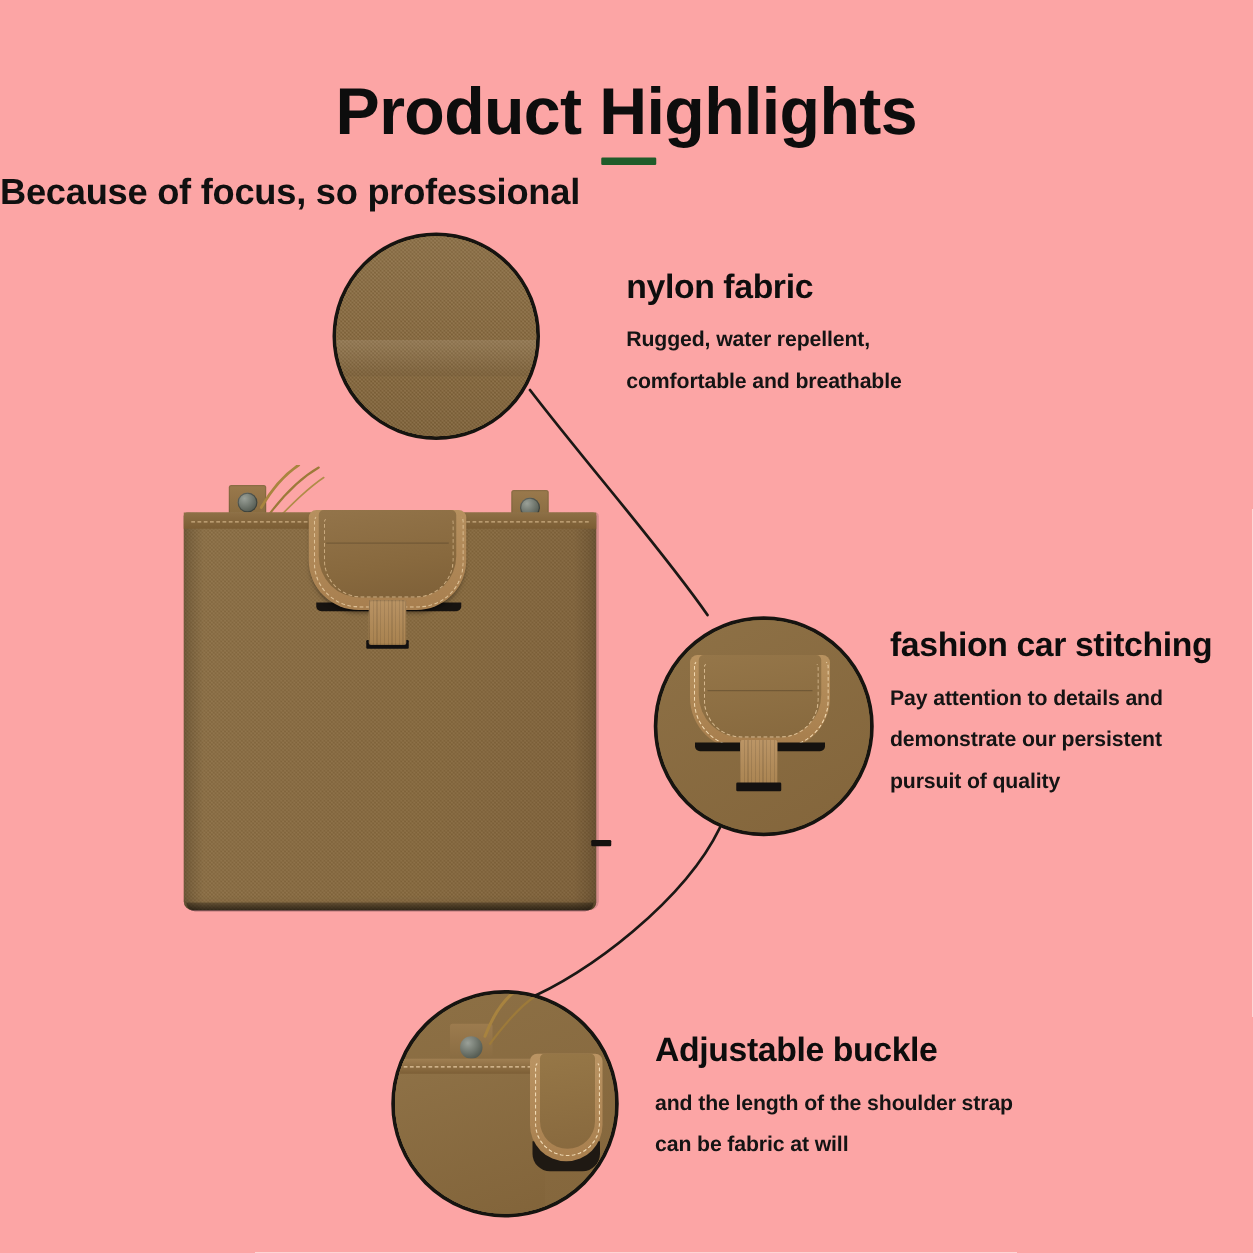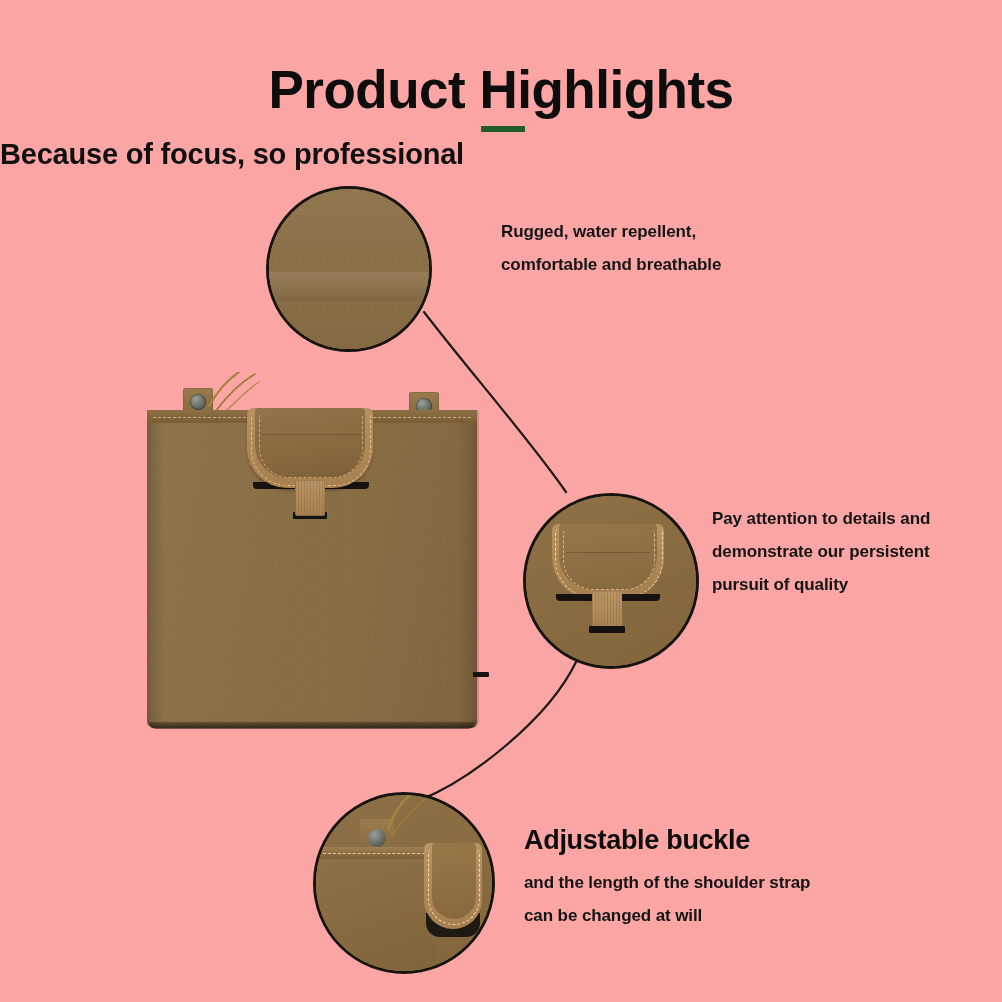--- a/index.html
+++ b/index.html
@@ -235,29 +235,31 @@
     <div class="flap-crease"></div>
     <div class="flap-stitch-o"></div>
     <div class="flap-stitch-i"></div>
 
     <div class="tab-dark"></div>
     <div class="tab"></div>
     <div class="side-tab"></div>
   </div>
 
   <div class="callout" id="callout-1">
+    <div class="head">nylon fabric</div>
     <div class="line">Rugged, water repellent,</div>
     <div class="line">comfortable and breathable</div>
   </div>
 
   <div class="callout" id="callout-2">
+    <div class="head">fashion car stitching</div>
     <div class="line">Pay attention to details and</div>
     <div class="line">demonstrate our persistent</div>
     <div class="line">pursuit of quality</div>
   </div>
 
   <div class="callout" id="callout-3">
     <div class="head">Adjustable buckle</div>
     <div class="line">and the length of the shoulder strap</div>
-    <div class="line">can be changed at will</div>
+    <div class="line">can be fabric at will</div>
   </div>
 
 </div>
 
 </body></html>

